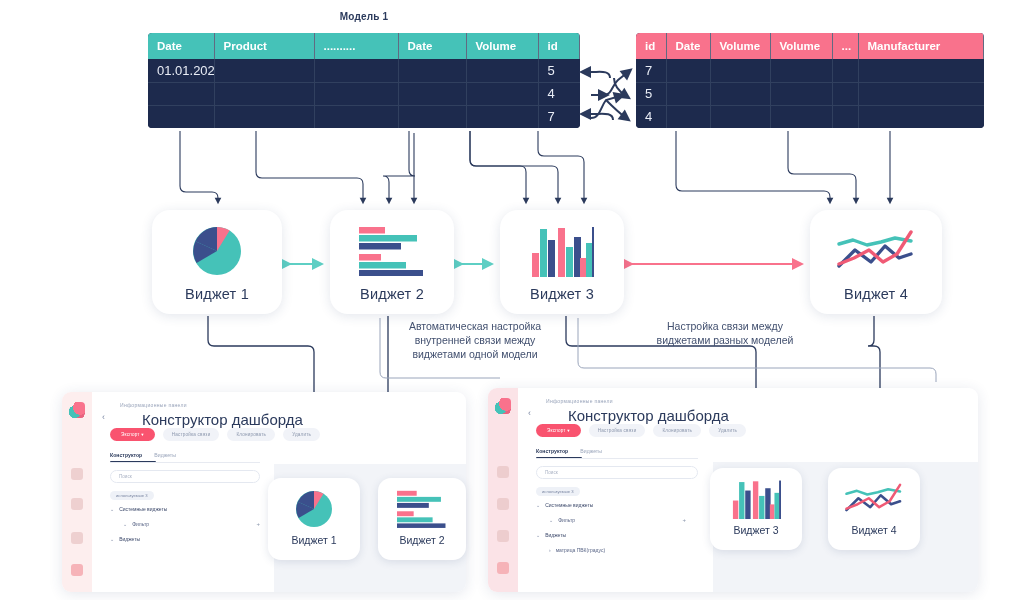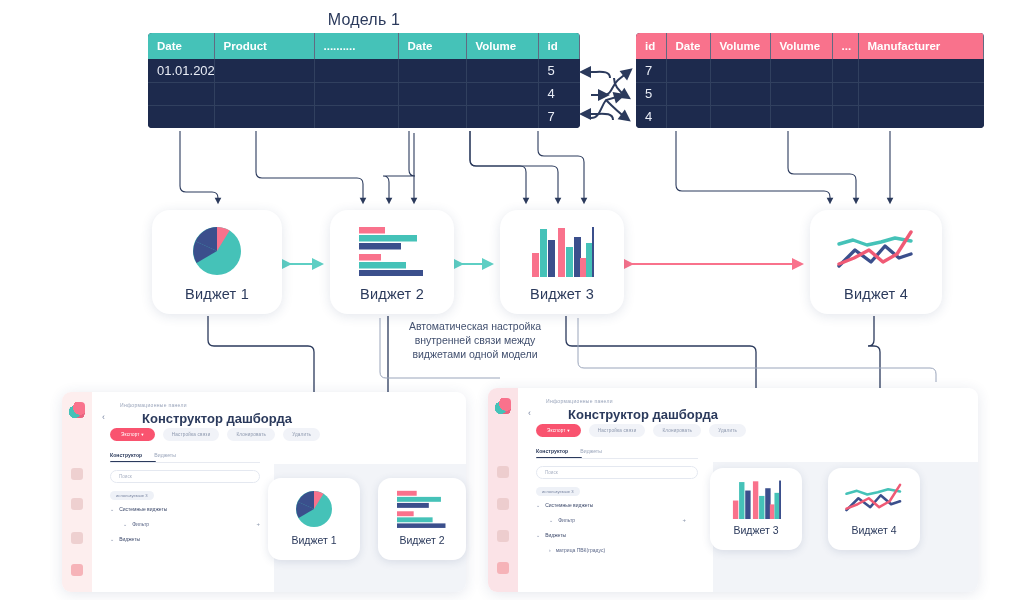--- a/index.html
+++ b/index.html
@@ -10,22 +10,22 @@
     font-family:"Liberation Sans", sans-serif;
     color:#22305a;
     position:relative;
     overflow:hidden;
   }
   .stage { position:absolute; inset:0; }
 
   
   .model-title {
     position:absolute;
-    font-size:16px;
-    font-weight:400;
+    font-size:10px;
+    font-weight:700;
     color:#2b3a5c;
     text-align:center;
     letter-spacing:.2px;
   }
   #model1-title { left:148px; top:11px; width:432px; }
   #model2-title { left:636px; top:11px; width:348px; }
 
   
   .tbl {
     position:absolute;
@@ -126,21 +126,21 @@
   }
   .rail-ico {
     position:absolute; left:9px; width:12px; height:12px;
     border-radius:3px; background:#e8c6c6; opacity:.75;
   }
   .rail-ico.active { background:#f6b3b8; opacity:1; }
 
   .mock-body { position:absolute; left:30px; right:0; top:0; bottom:0; }
 
   .mk-crumb { position:absolute; left:28px; top:10px; font-size:5px; color:#9aa5bb; letter-spacing:.3px; filter:blur(.6px); }
-  .mk-title { position:absolute; left:18px; top:19px; font-size:13px; font-weight:700; color:#2b3a5c; filter:blur(.5px);padding-left:32px; }
+  .mk-title { position:absolute; left:18px; top:19px; font-size:15px; font-weight:400; color:#2b3a5c; filter:blur(.5px);padding-left:32px; }
   .mk-back  { position:absolute; left:10px; top:20px; font-size:9px; color:#7b87a3; }
 
   .mk-btnrow { position:absolute; left:18px; top:36px; display:flex; gap:8px; }
   .mk-btn {
     height:13px; padding:0 9px;
     border-radius:7px; background:#f1f3f8;
     display:flex; align-items:center;
     font-size:4.6px; color:#8c97ad; letter-spacing:.2px;
     filter:blur(.55px); white-space:nowrap;
   }
@@ -396,20 +396,21 @@
       <svg width="78" height="46" viewBox="0 0 78 46">
         <polyline points="2,16 16,12 30,17 44,14 58,10 74,13" fill="none" stroke="#45c2b8" stroke-width="3.4" stroke-linecap="round" stroke-linejoin="round"></polyline>
         <polyline points="2,38 18,22 34,34 48,18 62,30 74,26" fill="none" stroke="#3b4f8c" stroke-width="3.4" stroke-linecap="round" stroke-linejoin="round"></polyline>
         <polyline points="2,36 17,30 32,22 46,34 60,26 74,4" fill="none" stroke="#f05a75" stroke-width="3.4" stroke-linecap="round" stroke-linejoin="round"></polyline>
       </svg>
     </div>
     <div class="wlabel">Виджет 4</div>
   </div>
 
   <div class="caption" id="caption-internal">Автоматическая настройка внутренней связи между виджетами одной модели</div>
+  <div class="caption" id="caption-cross">Настройка связи между виджетами разных моделей</div>
 
   <div class="mock" id="mock-left">
     <div class="mock-rail">
       <div class="rail-logo"></div>
       <div class="rail-ico" style="top:76px"></div>
       <div class="rail-ico" style="top:106px"></div>
       <div class="rail-ico" style="top:140px"></div>
       <div class="rail-ico active" style="top:172px"></div>
     </div>
     <div class="mock-body">

